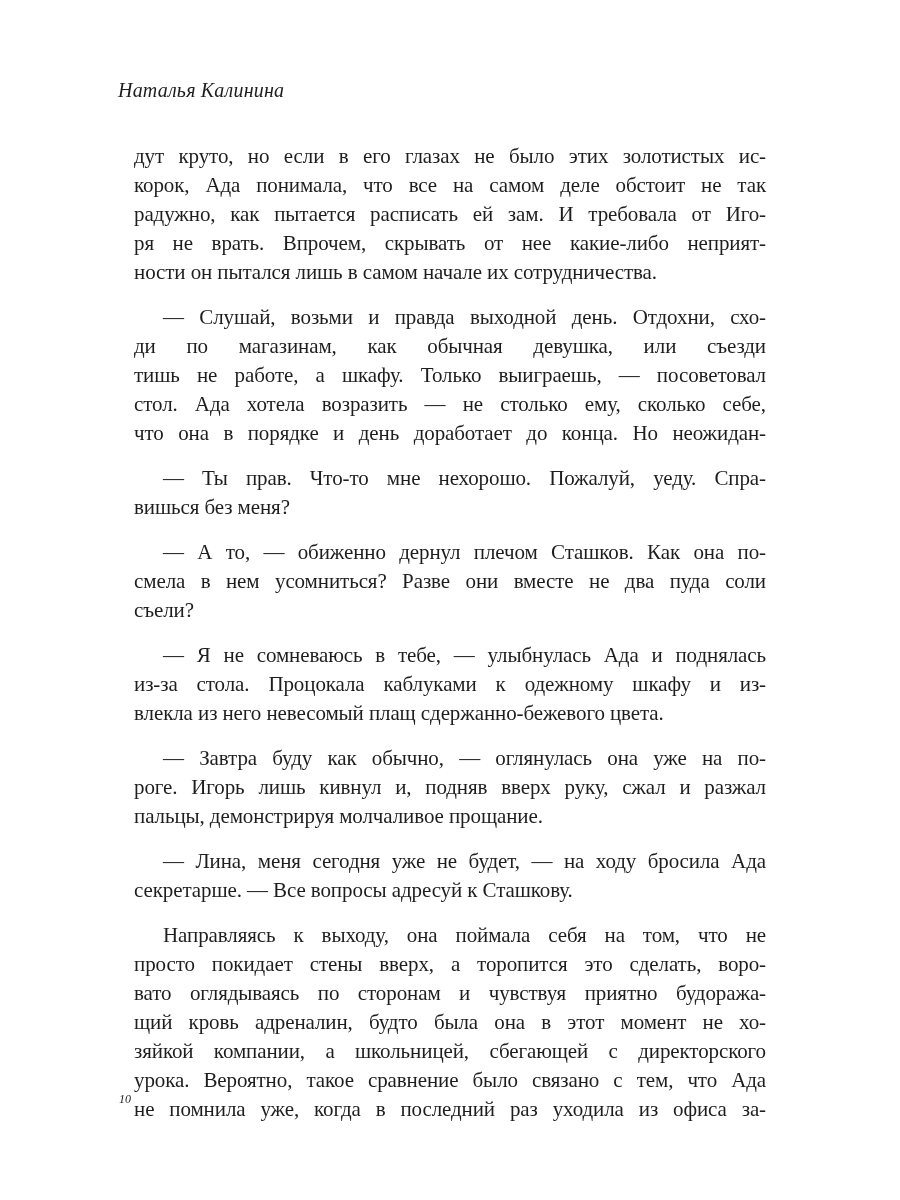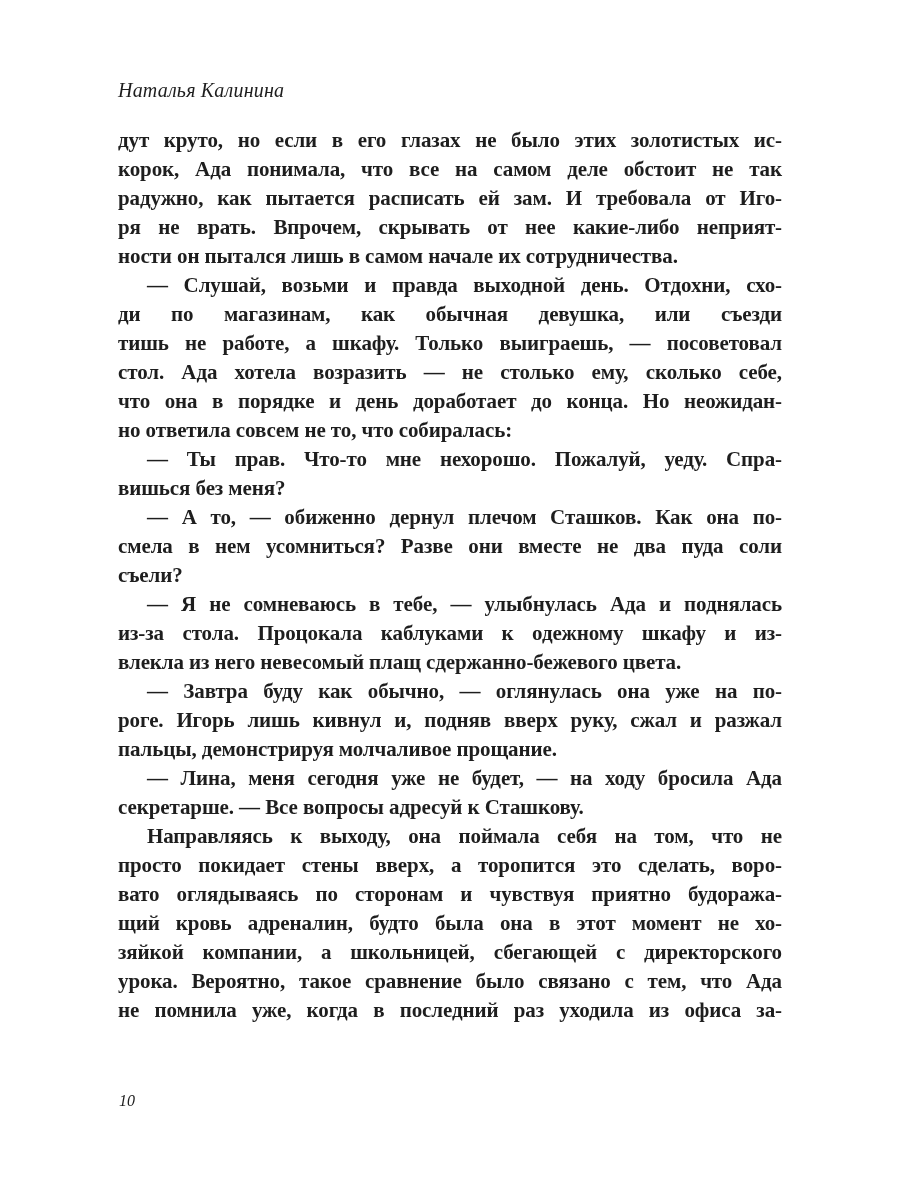--- a/index.html
+++ b/index.html
@@ -26,33 +26,33 @@
     margin-top: 8px;
   }
   .body-text {
     position: absolute;
     left: 118px; top: 126px;
     width: 664px;
     font-size: 21px;
     line-height: 29px;
     letter-spacing: -0.1px;
   }
-  .paragraph { margin: 0; font-weight: bold; }
+  .paragraph { margin: 16px; }
   .line {
     text-align: justify;
     text-align-last: justify;
     white-space: normal;
   }
   .line.no-justify { text-align-last: left; }
   .line.indent { text-indent: 29px; }
   .page-number {
     position: absolute;
     left: 119px; top: 1092px;
     font-style: italic;
-    font-size: 16px;
+    font-size: 12px;
   }
 </style>
 </head>
 <body>
 
 <div class="page">
   <div class="running-header">Наталья Калинина</div>
 
   <div class="body-text">
       <div class="paragraph">
@@ -61,21 +61,20 @@
         <div class="line">радужно, как пытается расписать ей зам. И требовала от Иго-</div>
         <div class="line">ря не врать. Впрочем, скрывать от нее какие-либо неприят-</div>
         <div class="line no-justify">ности он пытался лишь в самом начале их сотрудничества.</div>
       </div>
       <div class="paragraph">
         <div class="line indent">— Слушай, возьми и правда выходной день. Отдохни, схо-</div>
         <div class="line">ди по магазинам, как обычная девушка, или съезди</div>
         <div class="line">тишь не работе, а шкафу. Только выиграешь, — посоветовал</div>
         <div class="line">стол. Ада хотела возразить — не столько ему, сколько себе,</div>
         <div class="line">что она в порядке и день доработает до конца. Но неожидан-</div>
-        <div class="line no-justify">но ответила совсем не то, что собиралась:</div>
       </div>
       <div class="paragraph">
         <div class="line indent">— Ты прав. Что-то мне нехорошо. Пожалуй, уеду. Спра-</div>
         <div class="line no-justify">вишься без меня?</div>
       </div>
       <div class="paragraph">
         <div class="line indent">— А то, — обиженно дернул плечом Сташков. Как она по-</div>
         <div class="line">смела в нем усомниться? Разве они вместе не два пуда соли</div>
         <div class="line no-justify">съели?</div>
       </div>

